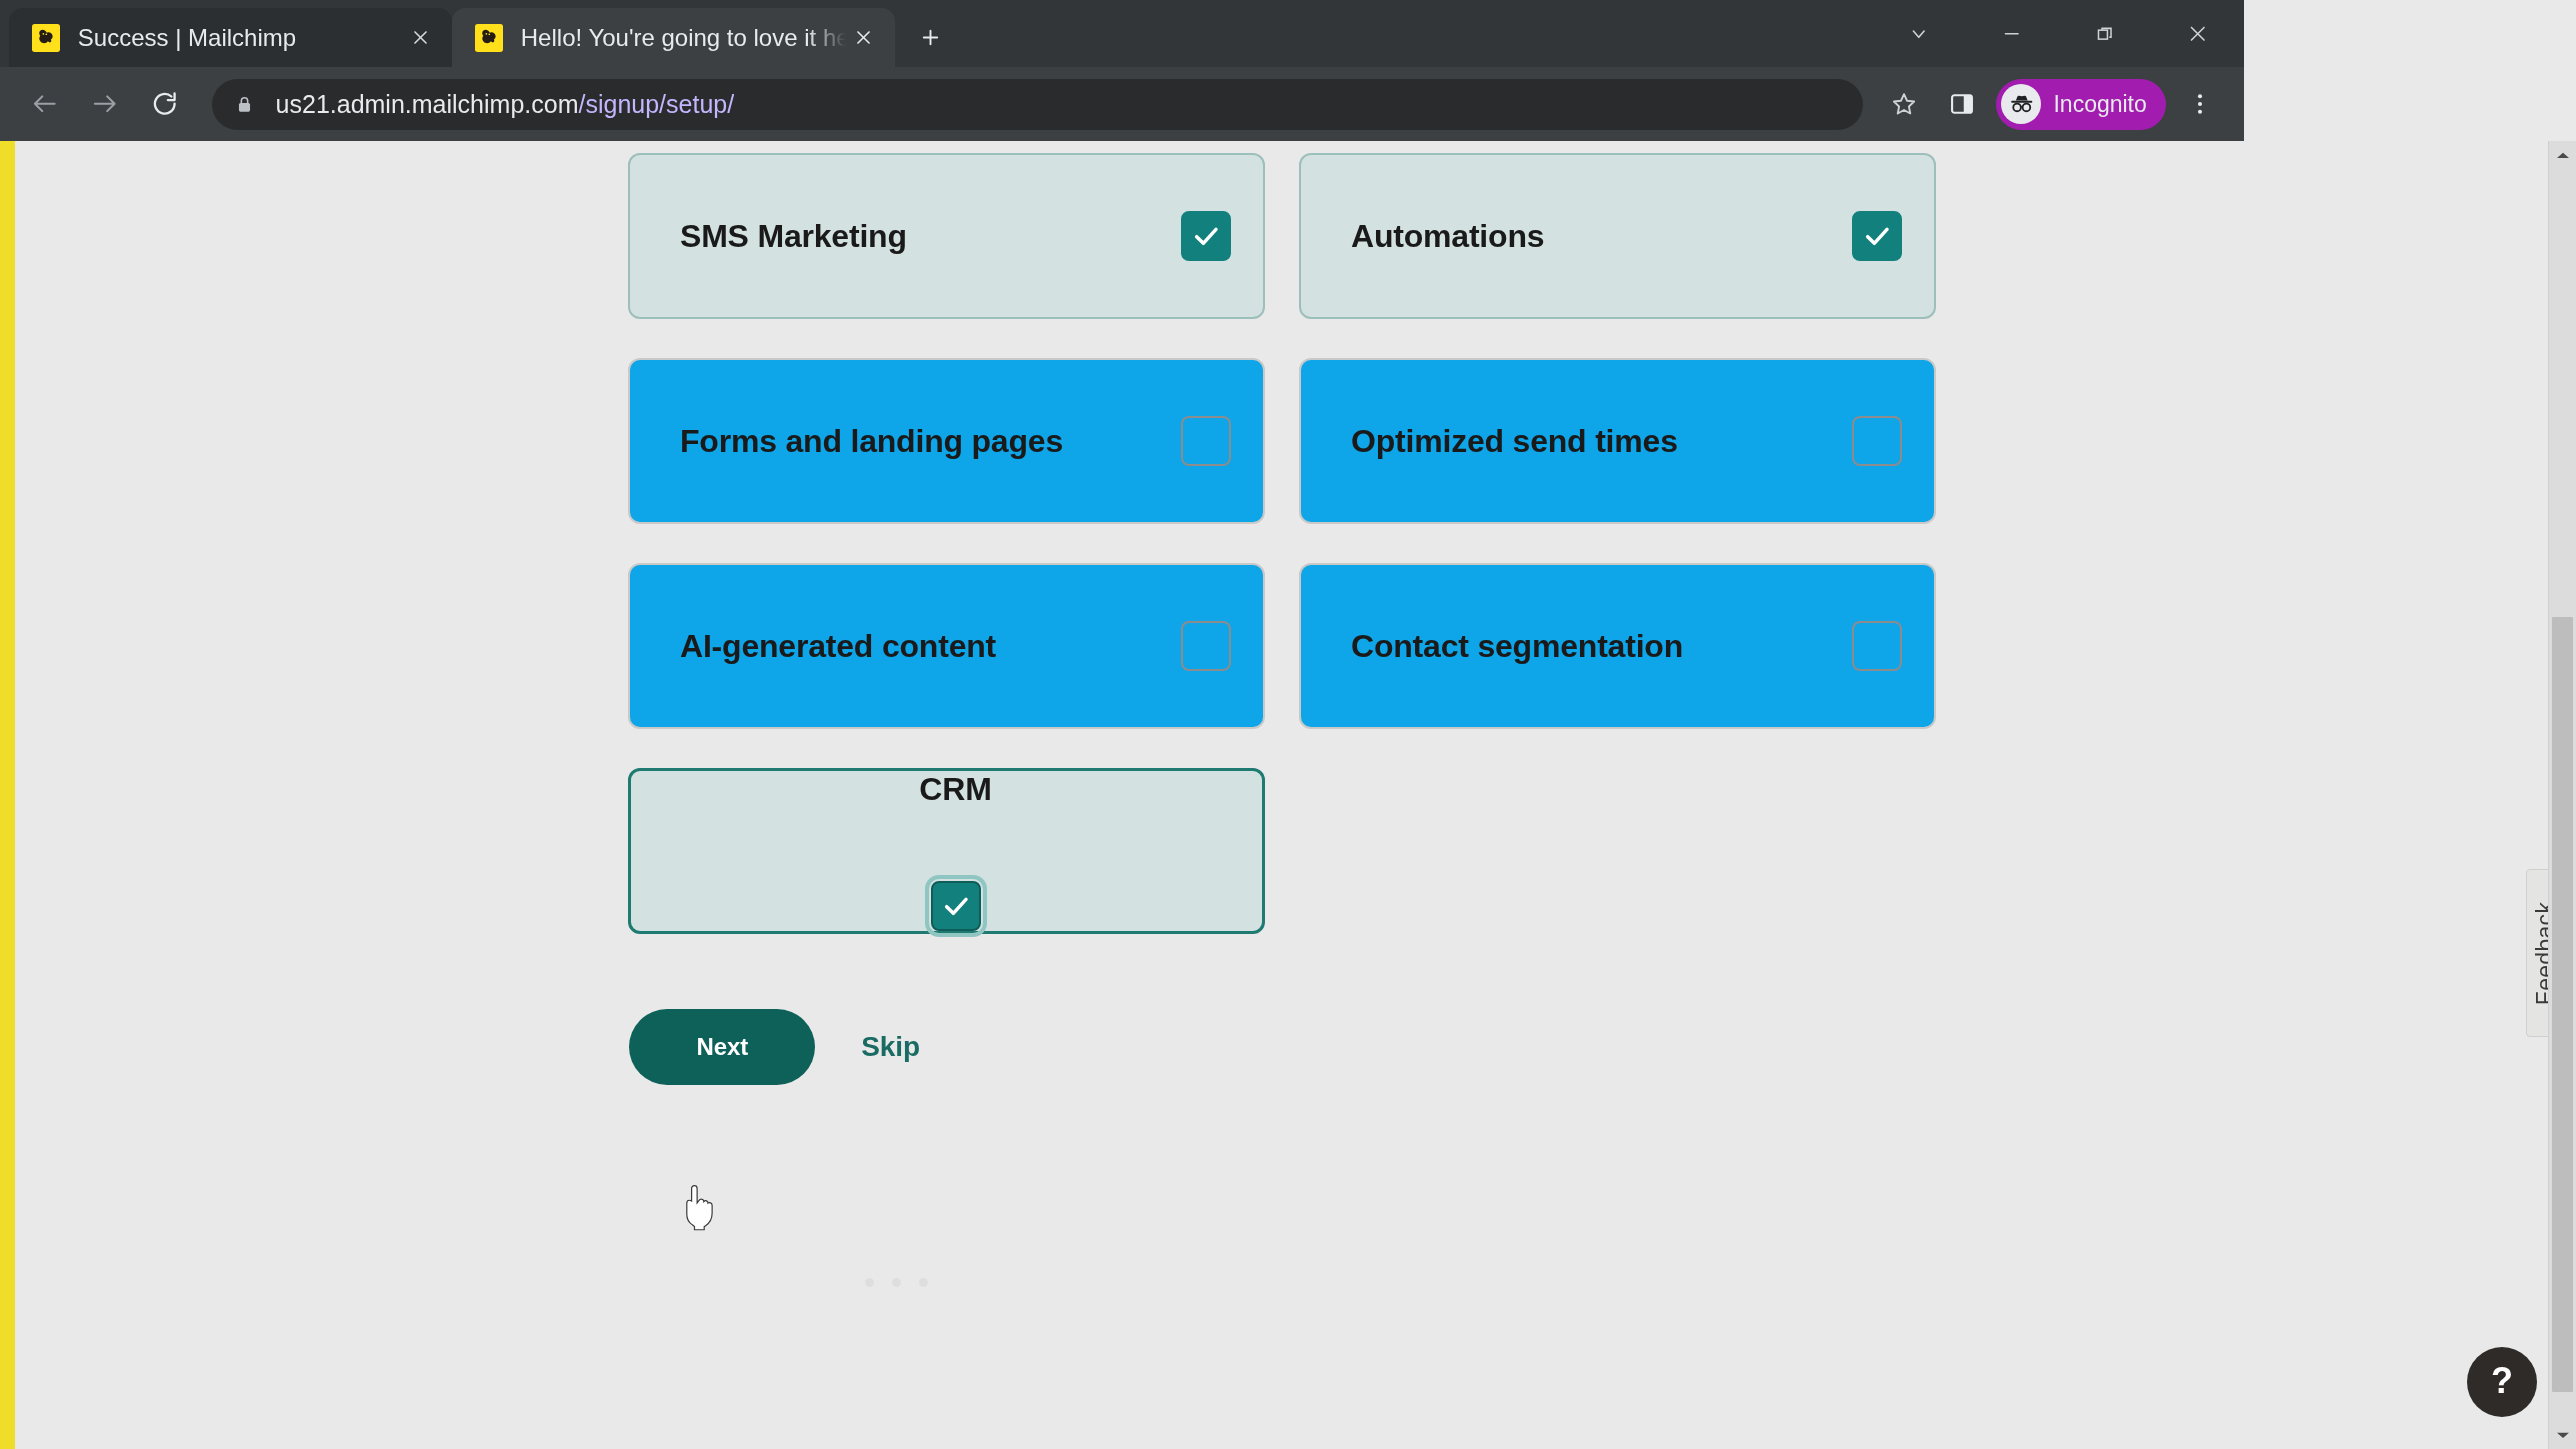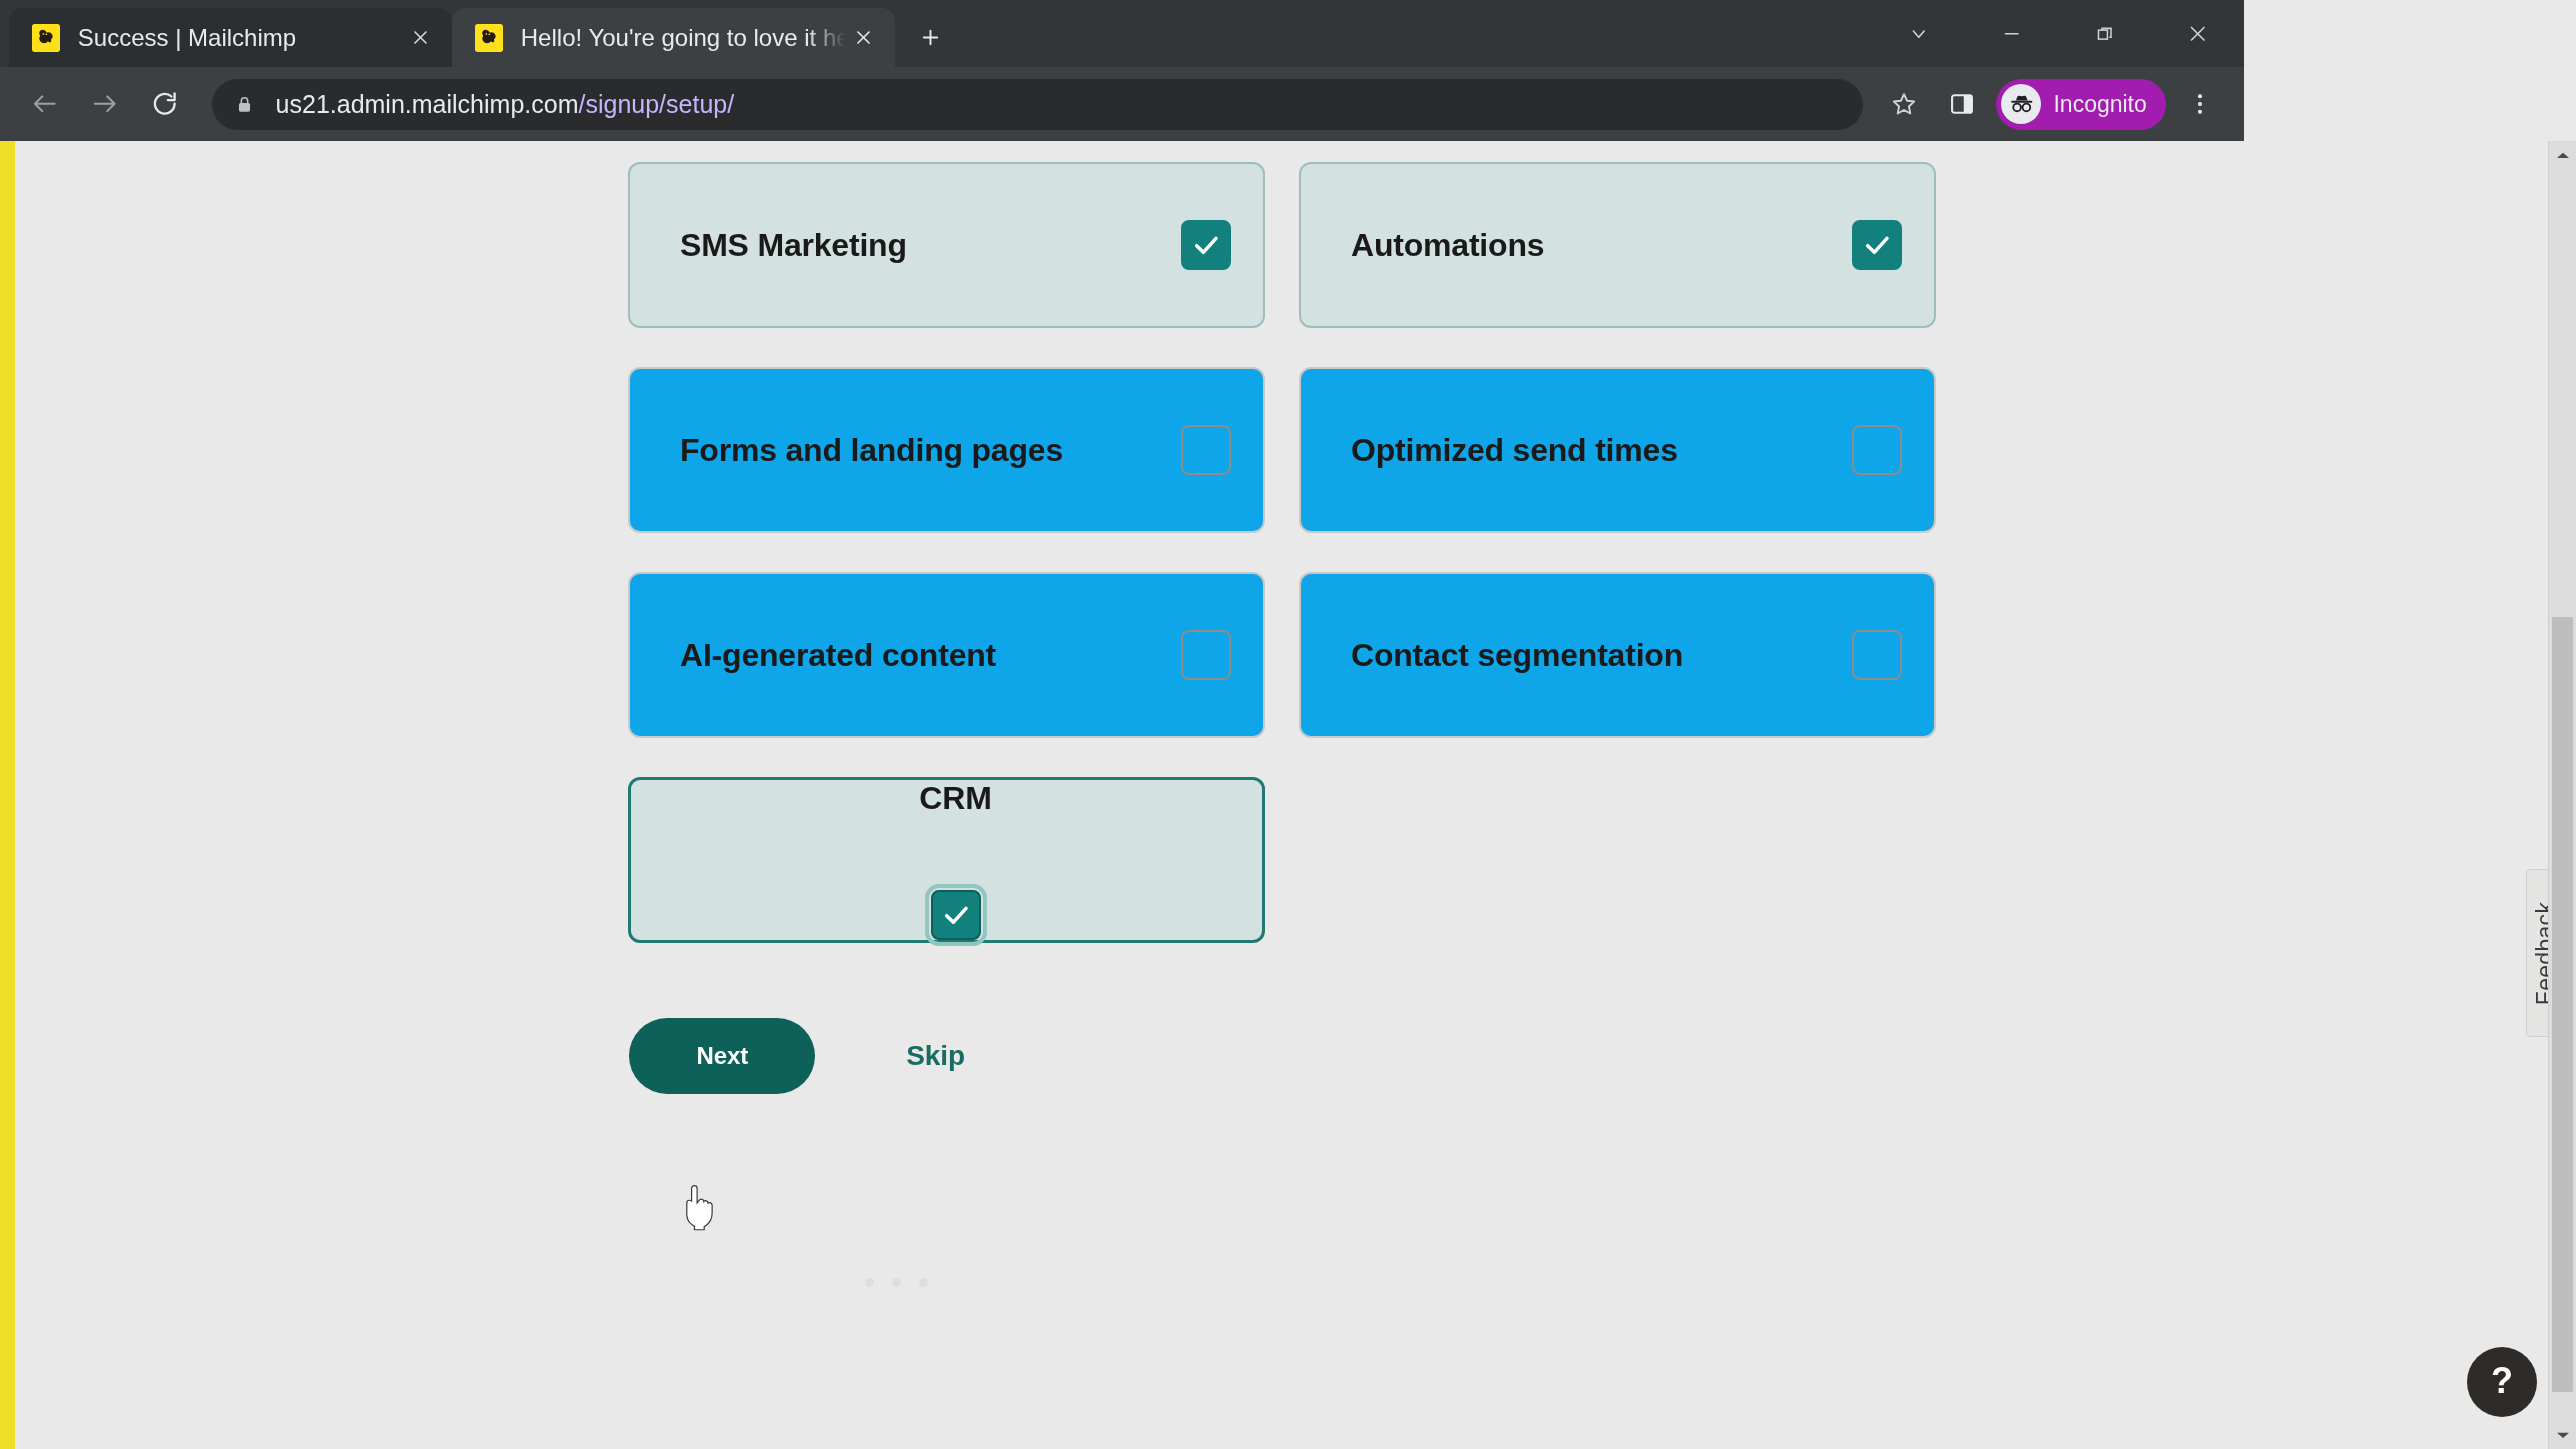--- a/index.html
+++ b/index.html
@@ -159,21 +159,21 @@
   .left-stripe {
     position: absolute;
     left: 0; top: 0;
     width: 14.8px; height: 100%;
     background: #eedd29;
   }
 
   .content {
     position: absolute;
     left: 628px;
-    top: 9px;
+    top: 0;
     width: 1308px;
   }
 
   .grid {
     display: grid;
     grid-template-columns: 637px 637px;
     column-gap: 34px;
     row-gap: 39px;
     padding-top: 12px;
   }
@@ -240,21 +240,21 @@
     border-radius: 40px;
     width: 186px;
     height: 76px;
     font-family: "Liberation Sans", sans-serif;
     letter-spacing: -0.1px;
   }
   .btn-skip {
     color: #1a6b63;
     font-size: 28px;
     font-weight: 700;
-    margin-left: 91px;
+    margin-left: 46px;
     letter-spacing: -0.1px;
   }
 
   
   .cursor {
     position: absolute;
     left: 680px;
     top: 1044px;
     width: 40px; height: 48px;
     pointer-events: none;

